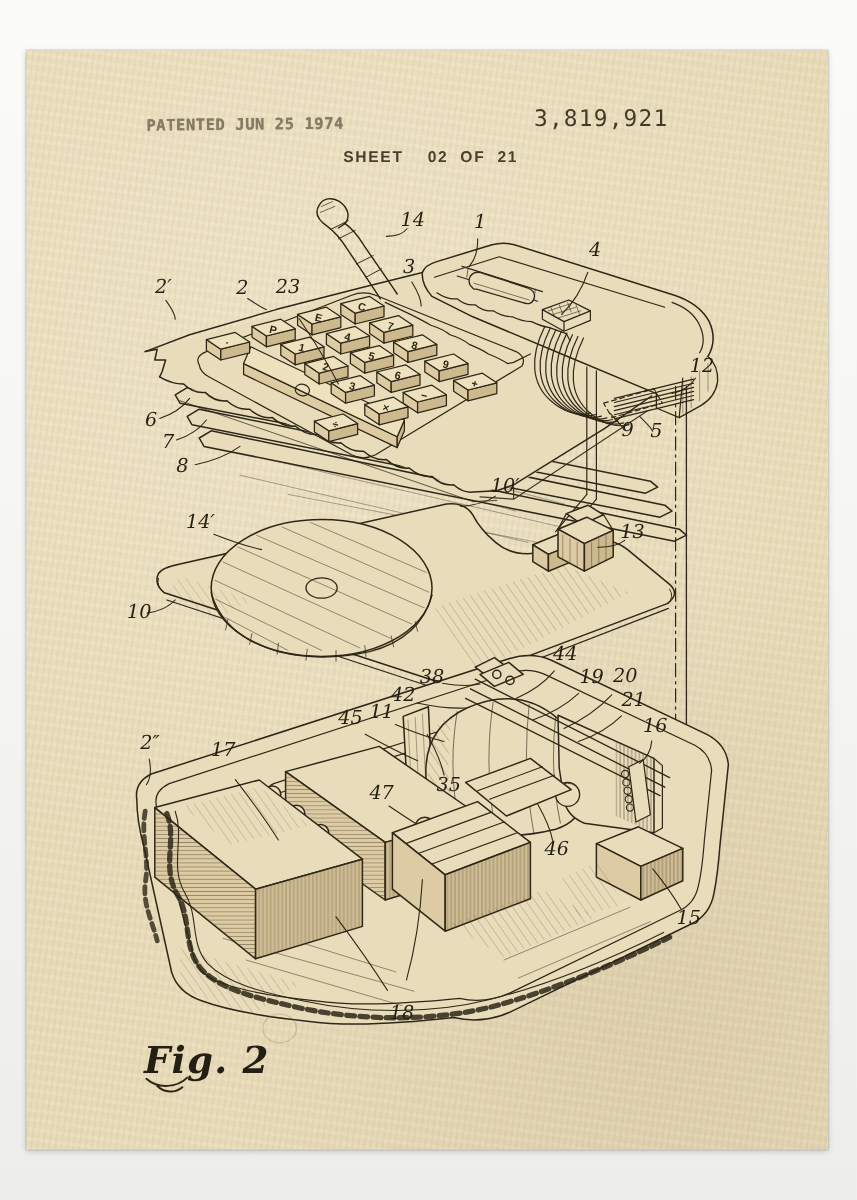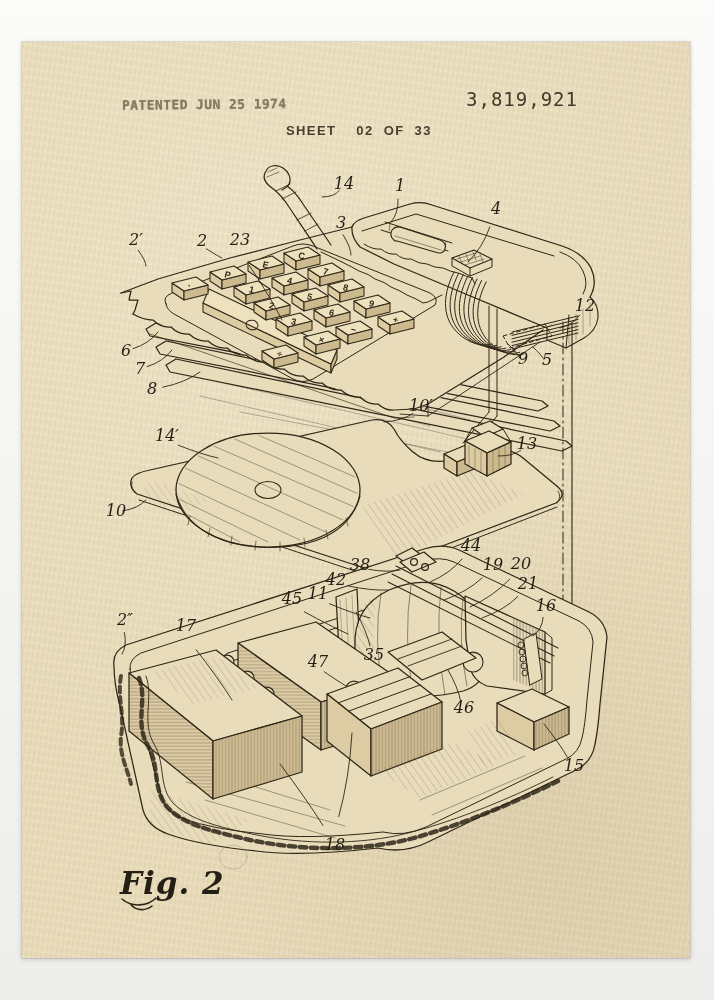--- a/index.html
+++ b/index.html
@@ -18,38 +18,38 @@
       radial-gradient(100% 80% at 80% 90%, rgba(120,95,55,0.10) 0%, rgba(0,0,0,0) 55%);
     box-shadow:0 1px 5px rgba(0,0,0,.20), 0 0 0 1px rgba(90,75,45,.12);
   }
   .stamp{
     position:absolute;left:100px;top:55px;
     font:600 13px "DejaVu Sans Mono",monospace;letter-spacing:.4px;
     color:#463a28;opacity:.60;transform:rotate(-.6deg);
     text-shadow:0 0 .7px #463a28;white-space:pre;
   }
   .patnum{
-    position:absolute;left:444px;top:46px;
+    position:absolute;left:423px;top:46px;
     font:500 19px "DejaVu Sans Mono",monospace;letter-spacing:1px;
     color:#33291a;opacity:.9;white-space:pre;text-align:center;
   }
   .sheet{
     position:absolute;left:264px;top:81px;
     font:700 13px "Liberation Sans",sans-serif;letter-spacing:1.4px;word-spacing:5px;
     color:#33291a;opacity:.88;white-space:pre;
   }
   svg.fig{position:absolute;left:0;top:0;width:714px;height:1000px}
 </style>
 </head>
 <body>
 
 <div class="paper">
   <div class="stamp">PATENTED JUN 25 1974</div>
   <div class="patnum">3,819,921</div>
-  <div class="sheet">SHEET  02 OF 33</div>
+  <div class="sheet">SHEET  02 OF 21</div>
 </div>
 
 <svg class="fig" viewBox="0 0 714 1000">
   <defs>
     <pattern id="h1" width="6" height="6" patternUnits="userSpaceOnUse" patternTransform="rotate(-35)">
       <line x1="0" y1="0" x2="0" y2="6" stroke="#473c28" stroke-width="1"></line>
     </pattern>
     <pattern id="h2" width="3.2" height="3.2" patternUnits="userSpaceOnUse">
       <line x1="1.6" y1="0" x2="1.6" y2="3.2" stroke="#473c28" stroke-width=".75"></line>
     </pattern>

